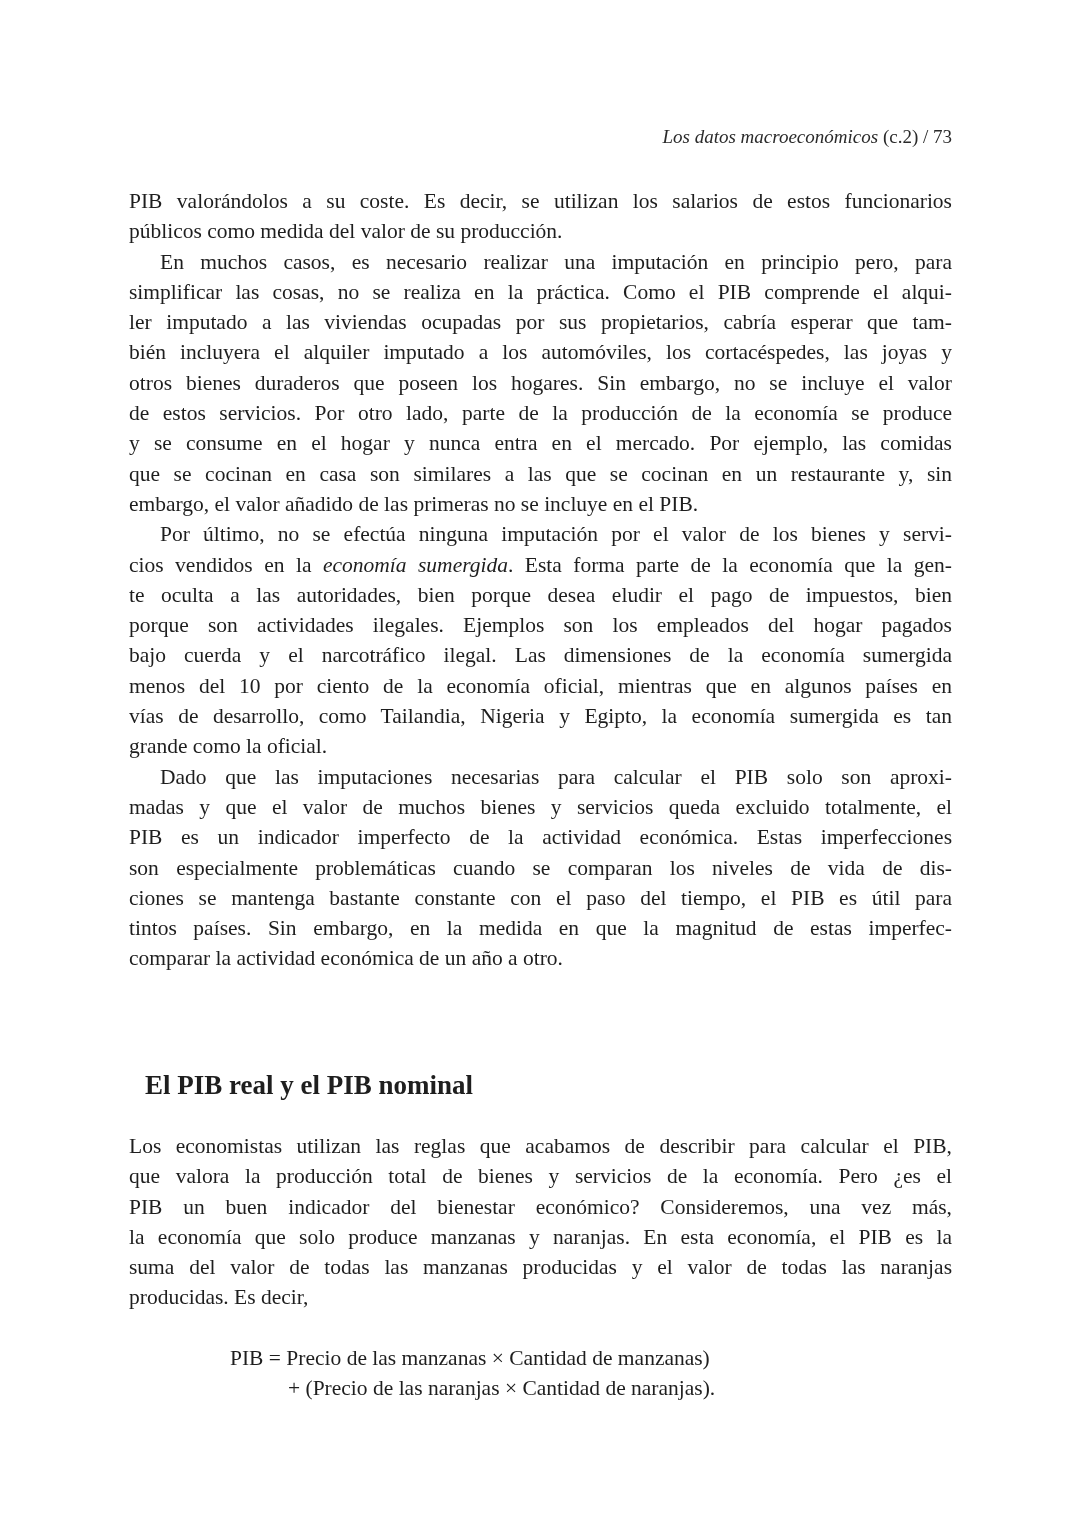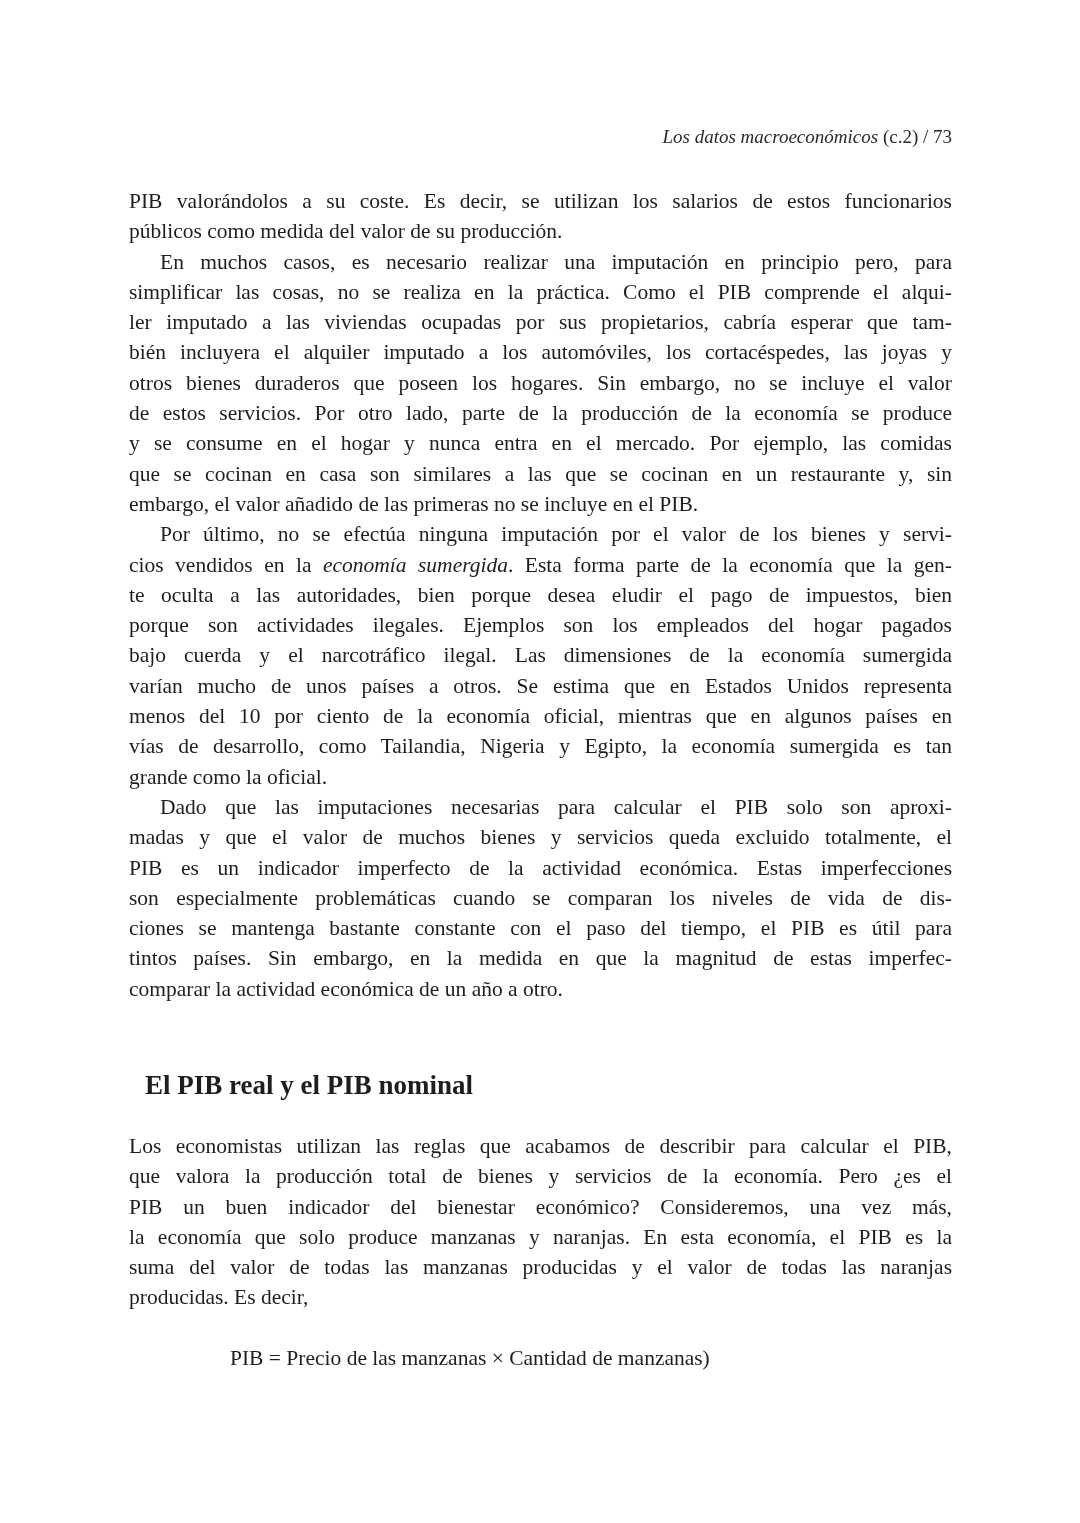--- a/index.html
+++ b/index.html
@@ -108,21 +108,20 @@
     <span class="line">que se cocinan en casa son similares a las que se cocinan en un restaurante y, sin</span>
     <span class="line last">embargo, el valor añadido de las primeras no se incluye en el PIB.</span>
   </div>
 
   <div>
     <span class="line indent">Por último, no se efectúa ninguna imputación por el valor de los bienes y servi-</span>
     <span class="line"><span>cios vendidos en la </span><em>economía sumergida</em><span>. Esta forma parte de la economía que la gen-</span></span>
     <span class="line">te oculta a las autoridades, bien porque desea eludir el pago de impuestos, bien</span>
     <span class="line">porque son actividades ilegales. Ejemplos son los empleados del hogar pagados</span>
     <span class="line">bajo cuerda y el narcotráfico ilegal. Las dimensiones de la economía sumergida</span>
-    <span class="line">varían mucho de unos países a otros. Se estima que en Estados Unidos representa</span>
     <span class="line">menos del 10 por ciento de la economía oficial, mientras que en algunos países en</span>
     <span class="line">vías de desarrollo, como Tailandia, Nigeria y Egipto, la economía sumergida es tan</span>
     <span class="line last">grande como la oficial.</span>
   </div>
 
   <div>
     <span class="line indent">Dado que las imputaciones necesarias para calcular el PIB solo son aproxi-</span>
     <span class="line">madas y que el valor de muchos bienes y servicios queda excluido totalmente, el</span>
     <span class="line">PIB es un indicador imperfecto de la actividad económica. Estas imperfecciones</span>
     <span class="line">son especialmente problemáticas cuando se comparan los niveles de vida de dis-</span>
@@ -138,13 +137,14 @@
   <span class="line">Los economistas utilizan las reglas que acabamos de describir para calcular el PIB,</span>
   <span class="line">que valora la producción total de bienes y servicios de la economía. Pero ¿es el</span>
   <span class="line">PIB un buen indicador del bienestar económico? Consideremos, una vez más,</span>
   <span class="line">la economía que solo produce manzanas y naranjas. En esta economía, el PIB es la</span>
   <span class="line">suma del valor de todas las manzanas producidas y el valor de todas las naranjas</span>
   <span class="line last">producidas. Es decir,</span>
 </div>
 
 <div class="equation">
   <span class="eq-line1">PIB = Precio de las manzanas × Cantidad de manzanas)</span>
+  <span class="eq-line2">+ (Precio de las naranjas × Cantidad de naranjas).</span>
 </div>
 
 </body></html>

